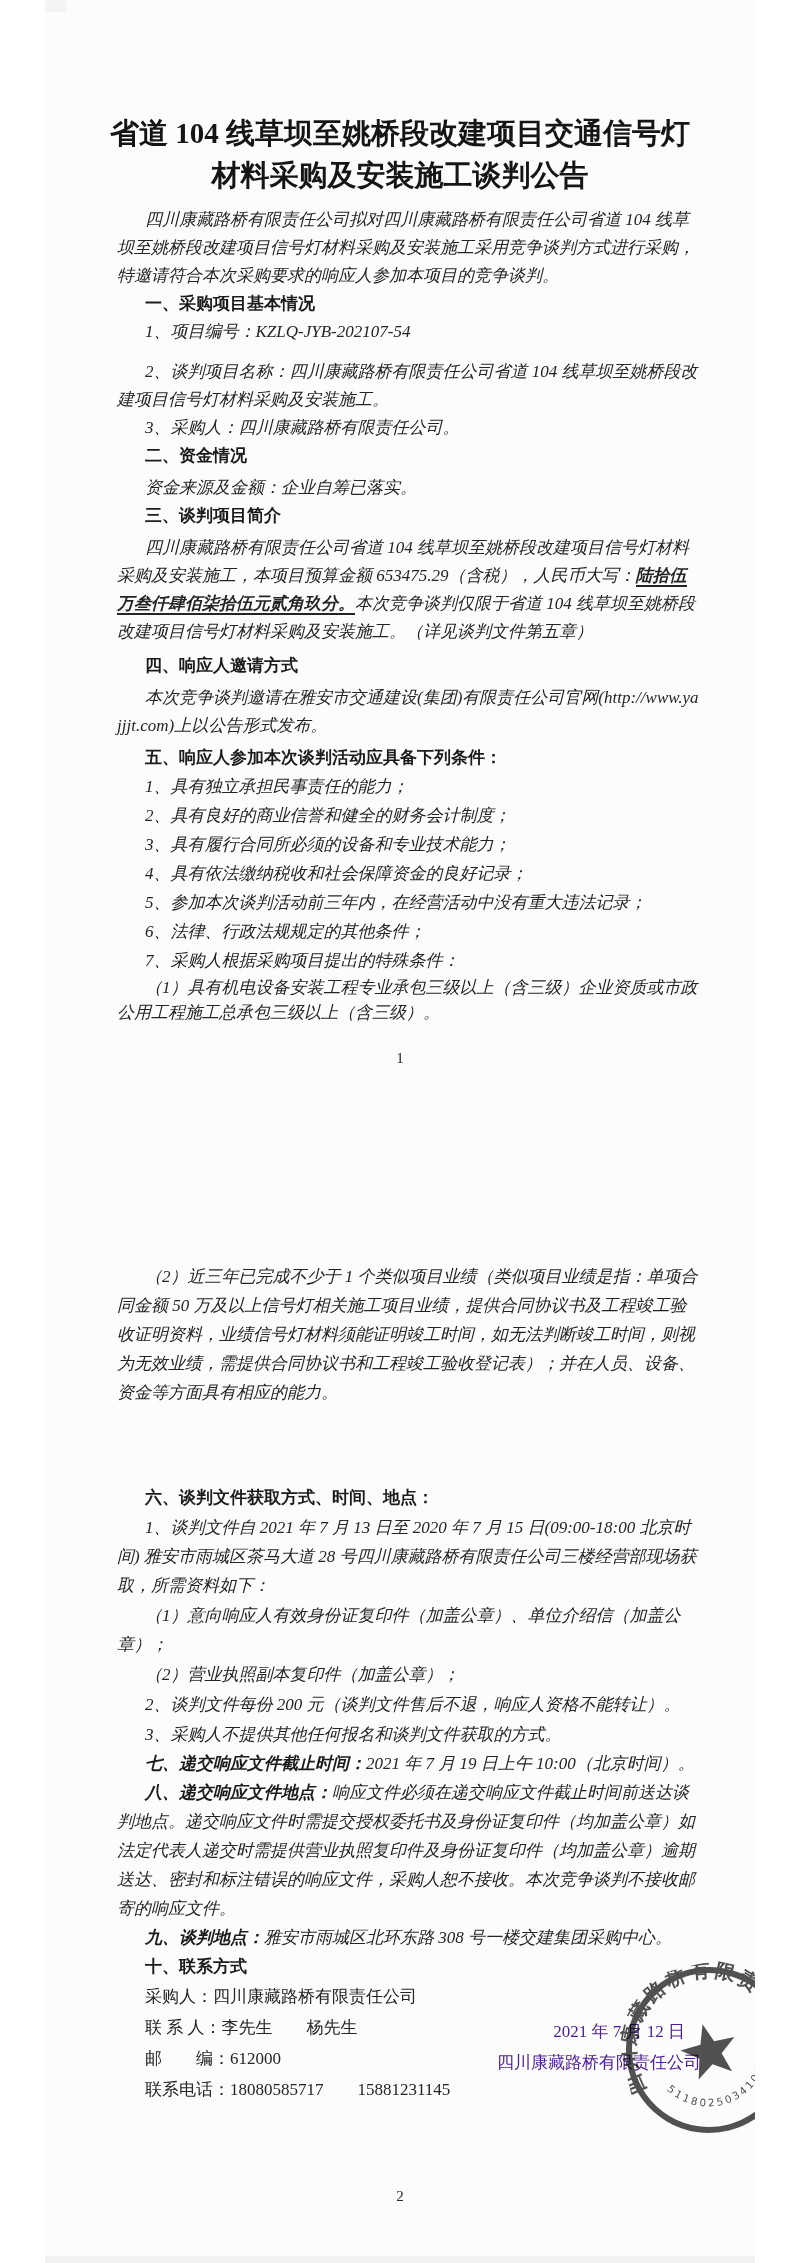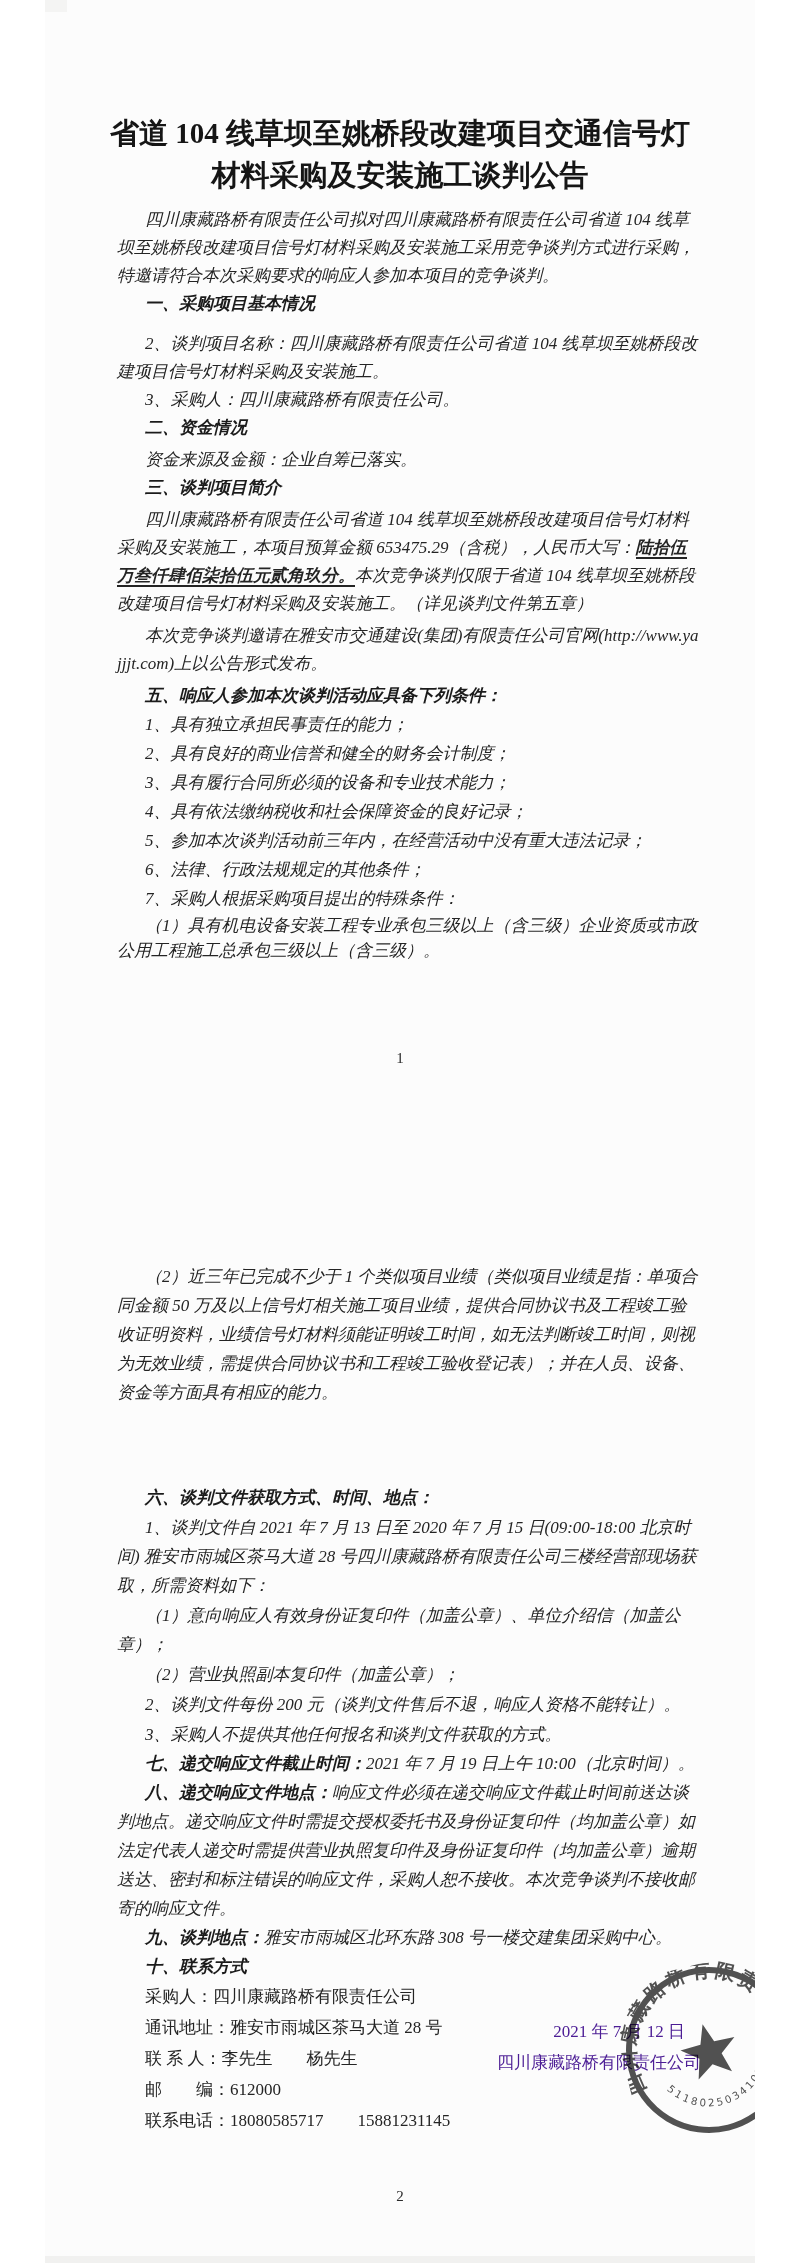--- a/index.html
+++ b/index.html
@@ -51,21 +51,20 @@
   }
   .flow-1 { top: 206px; }
   .flow-2 { top: 1262px; line-height: 29px; }
   p, h2 { margin: 0; padding: 0; }
   .para { text-indent: 28px; font-style: italic; }
   .h {
     font-weight: bold;
     text-indent: 28px;
     font-size: 17px;
     color: #1b1b1b;
-    font-style: italic;
   }
   .mt4  { margin-top: 4px; }
   .mt6  { margin-top: 6px; }
   .mt12 { margin-top: 12px; }
   .cond { margin-top: 1px; }
   .tight { line-height: 25px; }
   .gap76 { margin-top: 76px; }
   .amount {
     font-weight: bold;
     border-bottom: 2px solid #242424;
@@ -117,29 +116,31 @@
 
   <h1 class="doc-title">
     <div>省道 104 线草坝至姚桥段改建项目交通信号灯</div>
     <div>材料采购及安装施工谈判公告</div>
   </h1>
 
   <div class="flow flow-1">
     <p class="para">四川康藏路桥有限责任公司拟对四川康藏路桥有限责任公司省道 104 线草坝至姚桥段改建项目信号灯材料采购及安装施工采用竞争谈判方式进行采购，特邀请符合本次采购要求的响应人参加本项目的竞争谈判。</p>
 
     <h2 class="h">一、采购项目基本情况</h2>
+    <p class="para">1、项目编号：KZLQ-JYB-202107-54</p>
     <p class="para mt12">2、谈判项目名称：四川康藏路桥有限责任公司省道 104 线草坝至姚桥段改建项目信号灯材料采购及安装施工。</p>
     <p class="para">3、采购人：四川康藏路桥有限责任公司。</p>
 
     <h2 class="h">二、资金情况</h2>
     <p class="para mt4">资金来源及金额：企业自筹已落实。</p>
 
     <h2 class="h">三、谈判项目简介</h2>
     <p class="para mt4"><span>四川康藏路桥有限责任公司省道 104 线草坝至姚桥段改建项目信号灯材料采购及安装施工，本项目预算金额 653475.29（含税），人民币大写：</span><span class="amount">陆拾伍万叁仟肆佰柒拾伍元贰角玖分。</span><span>本次竞争谈判仅限于省道 104 线草坝至姚桥段改建项目信号灯材料采购及安装施工。（详见谈判文件第五章）</span></p>
 
+    <h2 class="h mt6">四、响应人邀请方式</h2>
     <p class="para mt4">本次竞争谈判邀请在雅安市交通建设(集团)有限责任公司官网(http://www.yajjjt.com)上以公告形式发布。</p>
 
     <h2 class="h mt4">五、响应人参加本次谈判活动应具备下列条件：</h2>
     <p class="para cond">1、具有独立承担民事责任的能力；</p>
     <p class="para cond">2、具有良好的商业信誉和健全的财务会计制度；</p>
     <p class="para cond">3、具有履行合同所必须的设备和专业技术能力；</p>
     <p class="para cond">4、具有依法缴纳税收和社会保障资金的良好记录；</p>
     <p class="para cond">5、参加本次谈判活动前三年内，在经营活动中没有重大违法记录；</p>
     <p class="para cond">6、法律、行政法规规定的其他条件；</p>
     <p class="para cond">7、采购人根据采购项目提出的特殊条件：</p>
@@ -160,21 +161,20 @@
 
     <p class="para"><span class="inline-h">七、递交响应文件截止时间：</span><span>2021 年 7 月 19 日上午 10:00（北京时间）。</span></p>
 
     <p class="para"><span class="inline-h">八、递交响应文件地点：</span><span>响应文件必须在递交响应文件截止时间前送达谈判地点。递交响应文件时需提交授权委托书及身份证复印件（均加盖公章）如法定代表人递交时需提供营业执照复印件及身份证复印件（均加盖公章）逾期送达、密封和标注错误的响应文件，采购人恕不接收。本次竞争谈判不接收邮寄的响应文件。</span></p>
 
     <p class="para"><span class="inline-h">九、谈判地点：</span><span>雅安市雨城区北环东路 308 号一楼交建集团采购中心。</span></p>
 
     <h2 class="h">十、联系方式</h2>
     <div class="contact-block">
       <p class="contact-line">采购人：四川康藏路桥有限责任公司</p>
-      <p class="contact-line">通讯地址：雅安市雨城区茶马大道 28 号</p>
       <p class="contact-line">联 系 人：李先生　　杨先生</p>
       <p class="contact-line">邮　　编：612000</p>
       <p class="contact-line">联系电话：18080585717　　15881231145</p>
     </div>
   </div>
 
   <div class="sign-block">
     <div class="sign-date">2021 年 7 月 12 日</div>
     <div>四川康藏路桥有限责任公司</div>
   </div>

